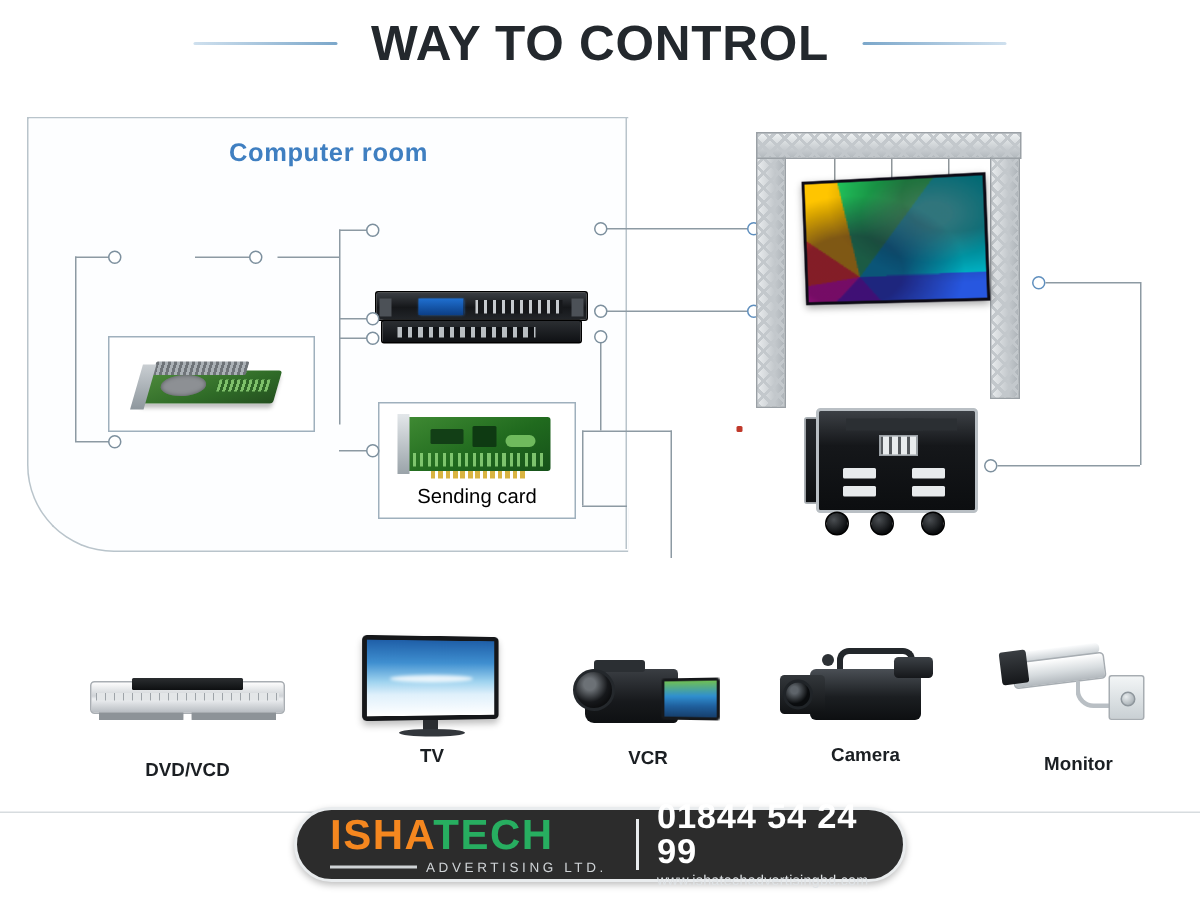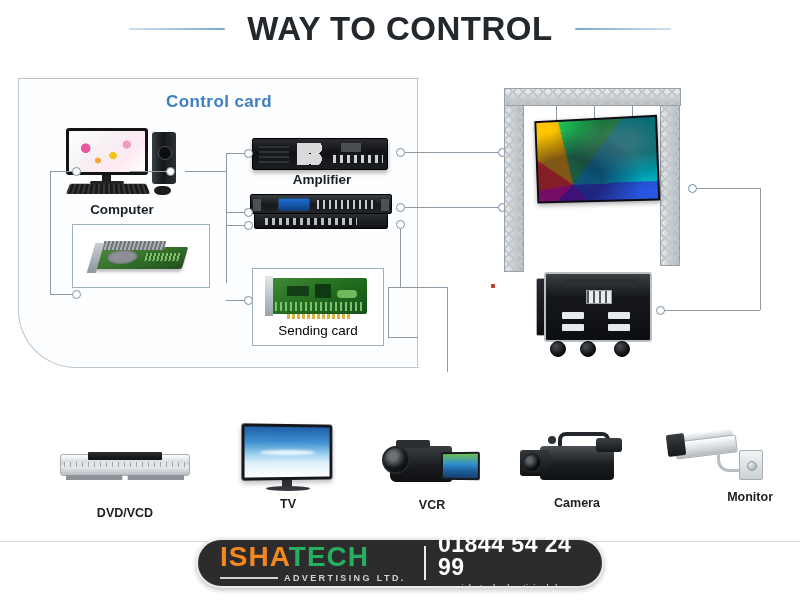--- a/index.html
+++ b/index.html
@@ -436,76 +436,54 @@
     box-sizing:border-box;
   }
   .logo-word{font-size:28px;font-weight:bold;letter-spacing:1px;line-height:1;}
   .logo-word .isha{color:#f5871f;}
   .logo-word .tech{color:#27ae60;}
   .logo-sub{
     display:flex;align-items:center;gap:6px;margin-top:2px;
   }
   .logo-sub .rule{height:2px;width:58px;background:#cfd3d6;}
   .logo-sub .sub{
-    font-size:9px;font-weight:bold;color:#cfd3d6;letter-spacing:2.4px;white-space:nowrap;
+    font-size:9px;font-weight:normal;color:#cfd3d6;letter-spacing:2.4px;white-space:nowrap;
   }
   .logo-div{width:2px;height:34px;background:#e9ecee;}
   .logo-right{
     flex:1;display:flex;flex-direction:column;justify-content:center;padding-left:12px;
   }
   .logo-phone{font-size:23px;font-weight:bold;color:#ffffff;letter-spacing:0.5px;line-height:1;}
   .logo-web{font-size:9.5px;color:#dfe3e6;letter-spacing:0.2px;margin-top:3px;}
 </style>
 </head>
 <body>
 
 <div id="stage">
 
   <div class="title-bar">
     <span class="title-rule left"></span>
     <span class="title-text">WAY TO CONTROL</span>
     <span class="title-rule right"></span>
   </div>
 
   <div class="panel" id="panel-control">
-    <div class="panel-heading" id="heading-control">Control card</div>
+    <div class="panel-heading" id="heading-control">Computer room</div>
   </div>
   <div id="panel-control-right-edge"></div>
 
-  <div class="item" style="left:62px;top:126px;width:120px;">
-    <div class="computer">
-      <div class="cmp-screen">
-          <div class="pic"></div>
-        </div>
-      <div class="cmp-stand"></div>
-      <div class="cmp-base"></div>
-      <div class="cmp-kb"></div>
-      <div class="cmp-tower"></div>
-      <div class="cmp-mouse"></div>
-    </div>
-    <div class="caption">Computer</div>
-  </div>
 
   <div class="boxed" style="left:72px;top:224px;width:138px;height:64px;">
     <div class="gfx" style="position:absolute;left:16px;top:10px;">
       <div class="gfx-pcb"></div>
       <div class="gfx-fins"></div>
       <div class="gfx-bracket"></div>
     </div>
   </div>
 
-  <div class="item" style="left:252px;top:138px;width:140px;">
-    <div class="amp">
-      <div class="leftface"></div>
-      <div class="knobs"></div>
-      <div class="disp"></div>
-      <div class="strip"></div>
-    </div>
-    <div class="caption">Amplifier</div>
-  </div>
 
   <div class="item" style="left:250px;top:194px;width:146px;">
     <div class="vproc">
       <div class="vp-top">
         <div class="ear-l"></div>
         <div class="lcd"></div>
         <div class="btns"></div>
         <div class="ear-r"></div>
       </div>
       <div class="vp-bot">
@@ -644,21 +622,21 @@
   </div>
 
   <div class="item small" style="left:665px;top:428px;width:108px;">
     <div class="cctv">
       <div class="cctv-sun"></div>
       <div class="cctv-barrel"></div>
       <div class="cctv-front"></div>
       <div class="cctv-arm"></div>
       <div class="cctv-plate"></div>
     </div>
-    <div class="caption" style="margin-top:0;text-align:right;">Monitor</div>
+    <div class="caption" style="margin-top:12px;">Monitor</div>
   </div>
 
   <div class="footer-line"></div>
   <div class="logo">
     <div class="logo-left">
       <div class="logo-word">
         <span class="isha">ISHA</span><span class="tech">TECH</span>
       </div>
       <div class="logo-sub">
         <span class="rule"></span>

